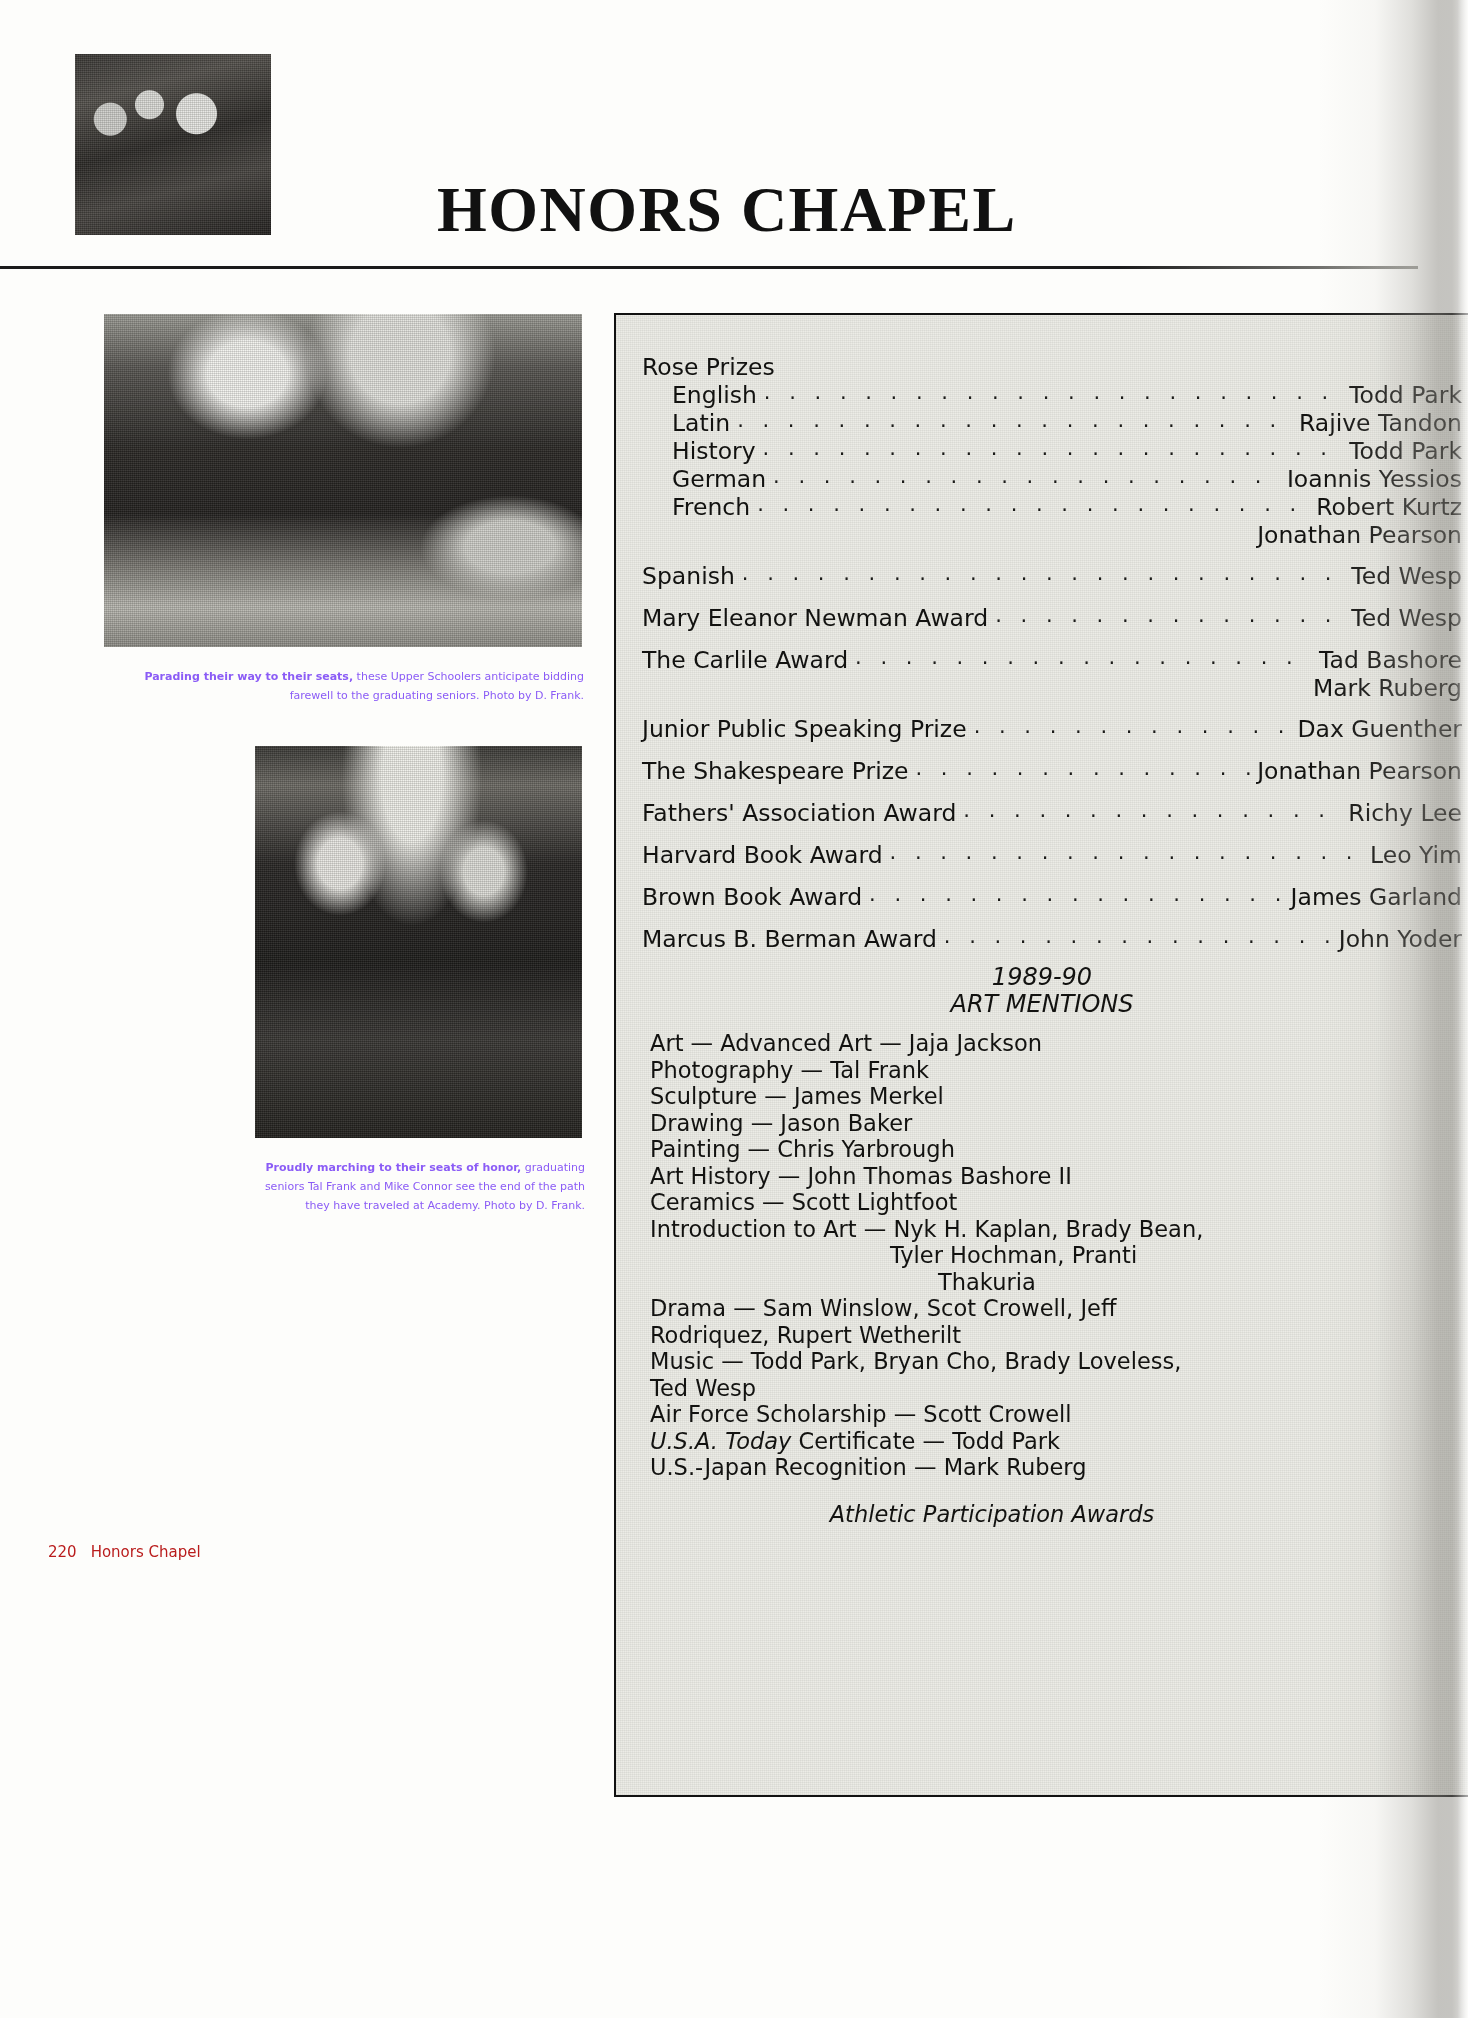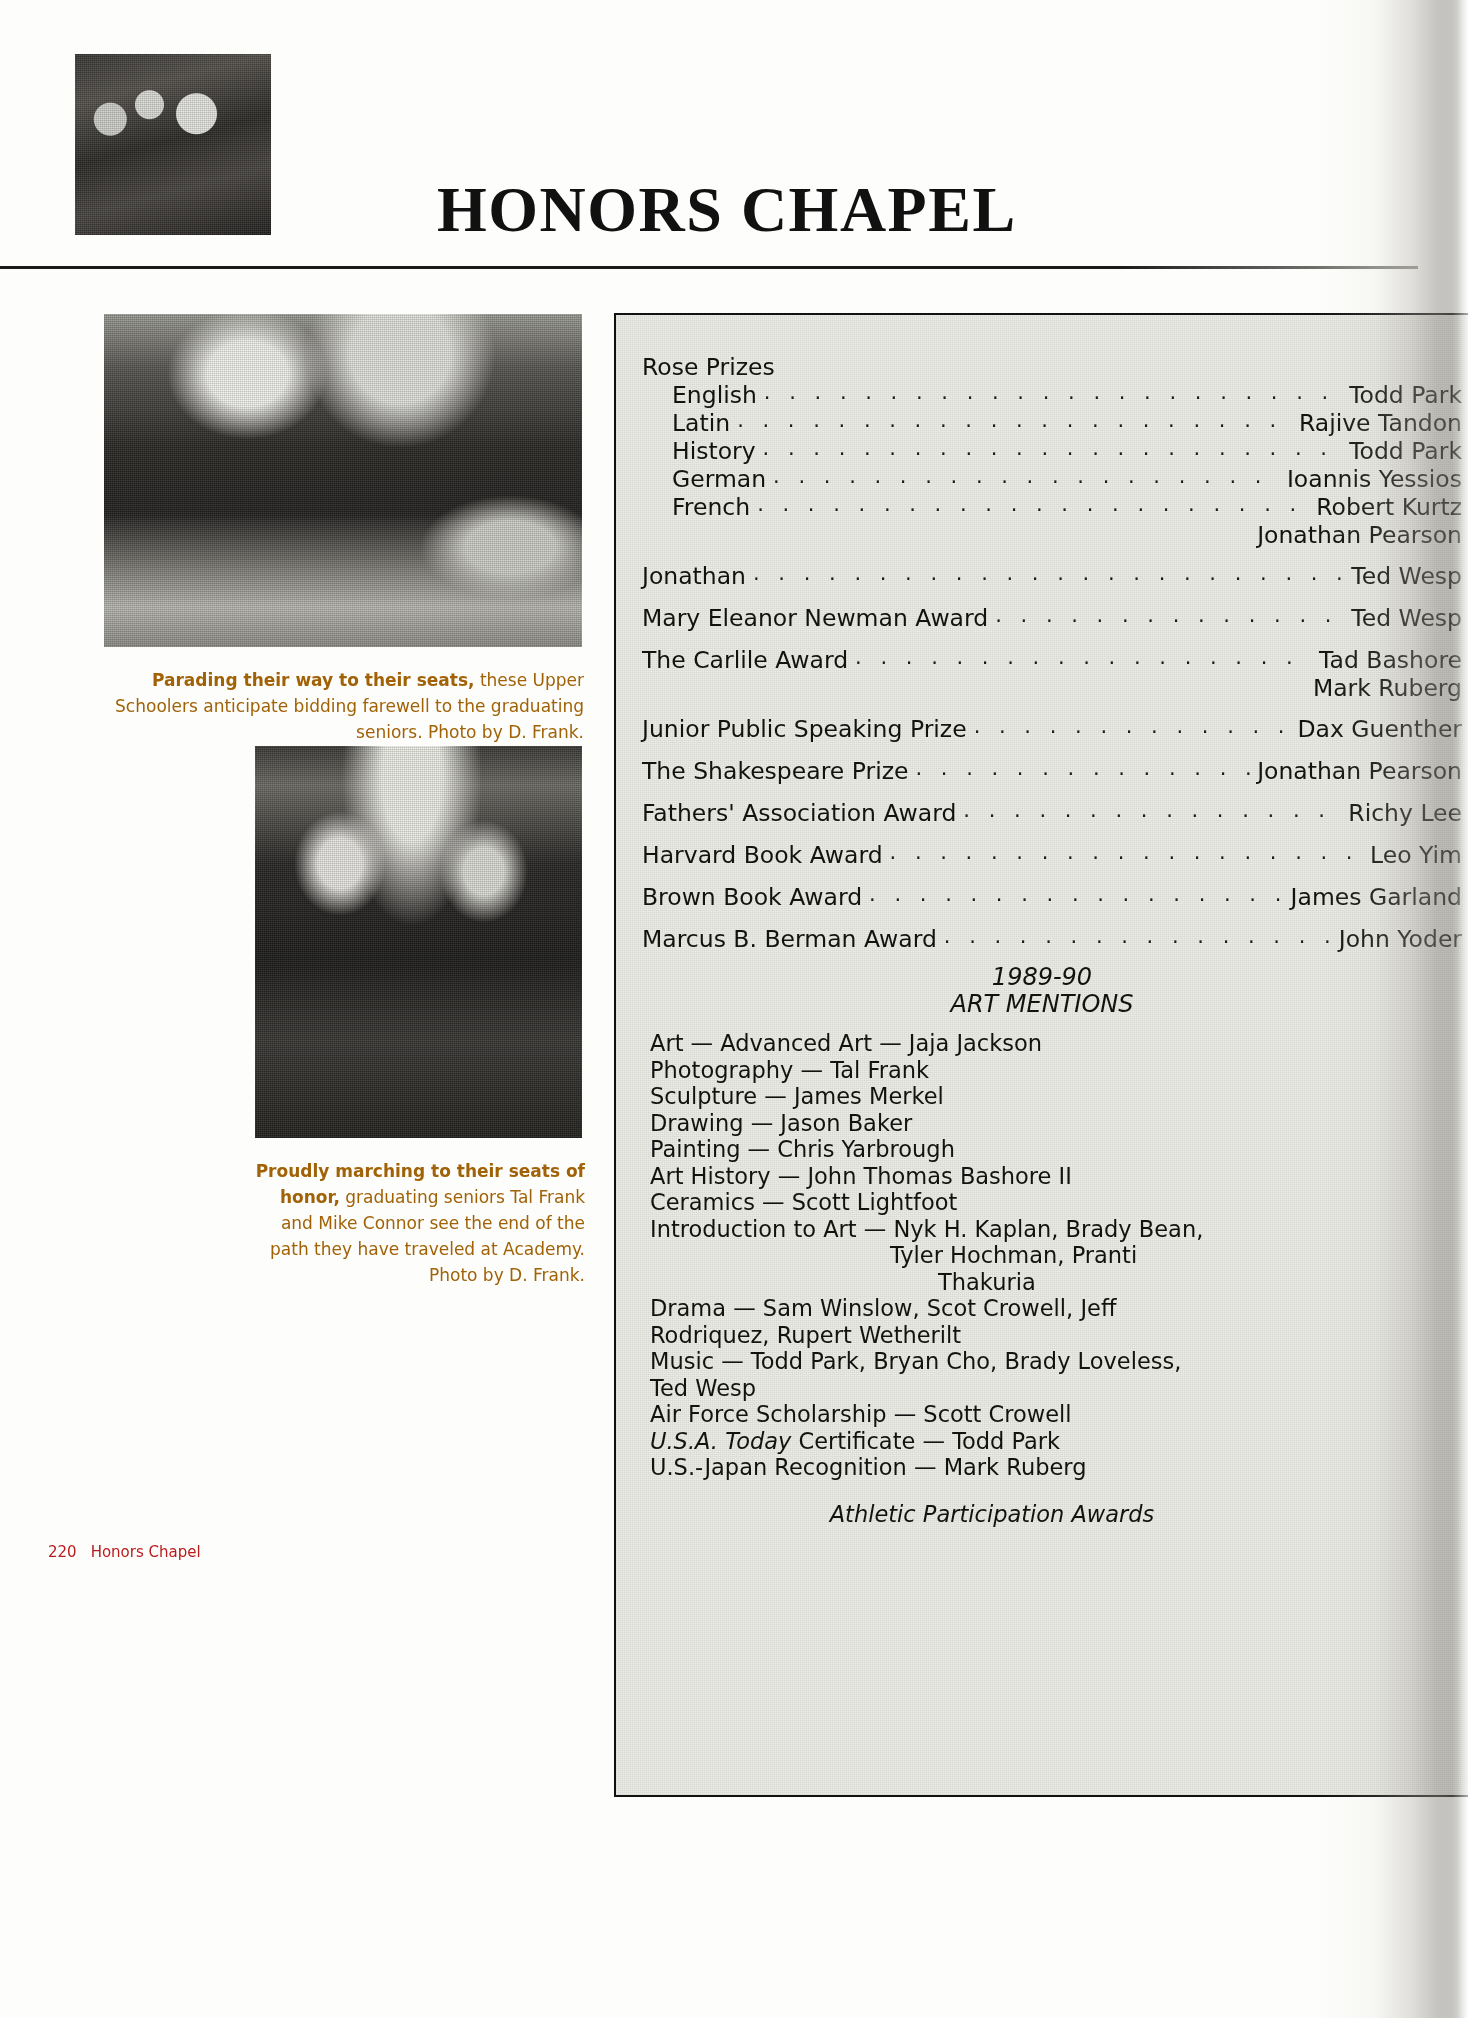--- a/index.html
+++ b/index.html
@@ -95,23 +95,23 @@
       linear-gradient(to bottom,
         #3b3a36 0%, #6e6c66 10%, #2a2826 30%,
         #1e1d1b 55%, #3a3835 75%, #24231f 100%),
       linear-gradient(90deg, #2e2c29 0 48%, #6a6862 48% 100%);
   }
 
   
   .caption {
     position:absolute;
     font-family:"DejaVu Sans", sans-serif;
-    font-size:17px;
-    line-height:26px;
-    color:#a16207;
+    font-size:11px;
+    line-height:19px;
+    color:#8b5cf6;
   }
   .caption b { font-weight:bold; }
   #caption-parade { left:104px; top:667px; width:480px; text-align:right; }
   #caption-march  { left:255px; top:1158px; width:330px; text-align:right; }
 
   
   .panel {
     position:absolute;
     left:614px; top:313px;
     width:854px; height:1484px;
@@ -239,21 +239,21 @@
     <div class="awrow indent">
       <span class="lbl">French</span>
       <span class="dots">. . . . . . . . . . . . . . . . . . . . . . . . . . . . . . . . .</span>
       <span class="val">Robert Kurtz</span>
     </div>
     <div class="awrow-cont">Jonathan Pearson</div>
 
     <div class="sp-14"></div>
 
     <div class="awrow">
-      <span class="lbl">Jonathan</span>
+      <span class="lbl">Spanish</span>
       <span class="dots">. . . . . . . . . . . . . . . . . . . . . . . . . . . . . . . . .</span>
       <span class="val">Ted Wesp</span>
     </div>
 
     <div class="sp-14"></div>
 
     <div class="awrow">
       <span class="lbl">Mary Eleanor Newman Award</span>
       <span class="dots">. . . . . . . . . . . . . . . . . . . . . . . . . . . . . . . . .</span>
       <span class="val">Ted Wesp</span>

